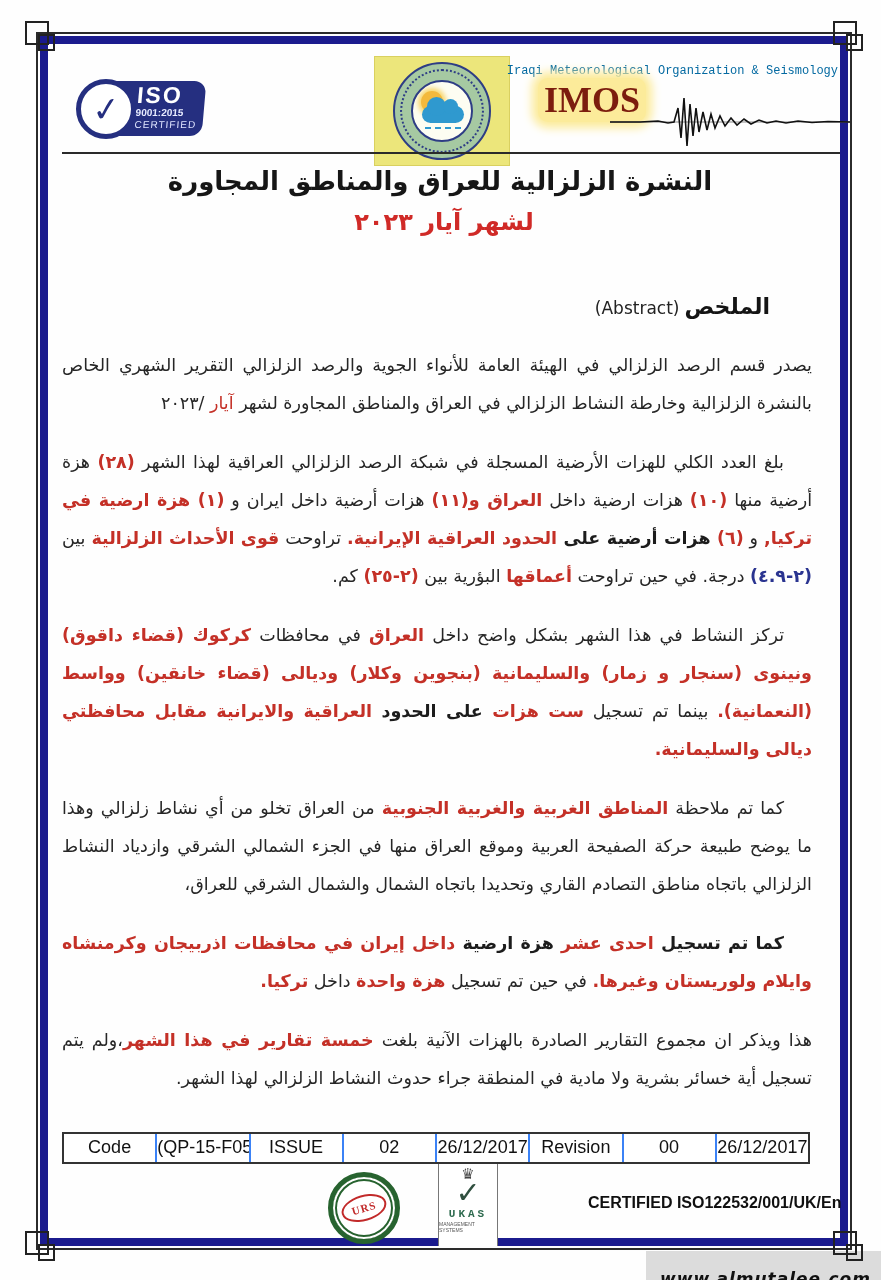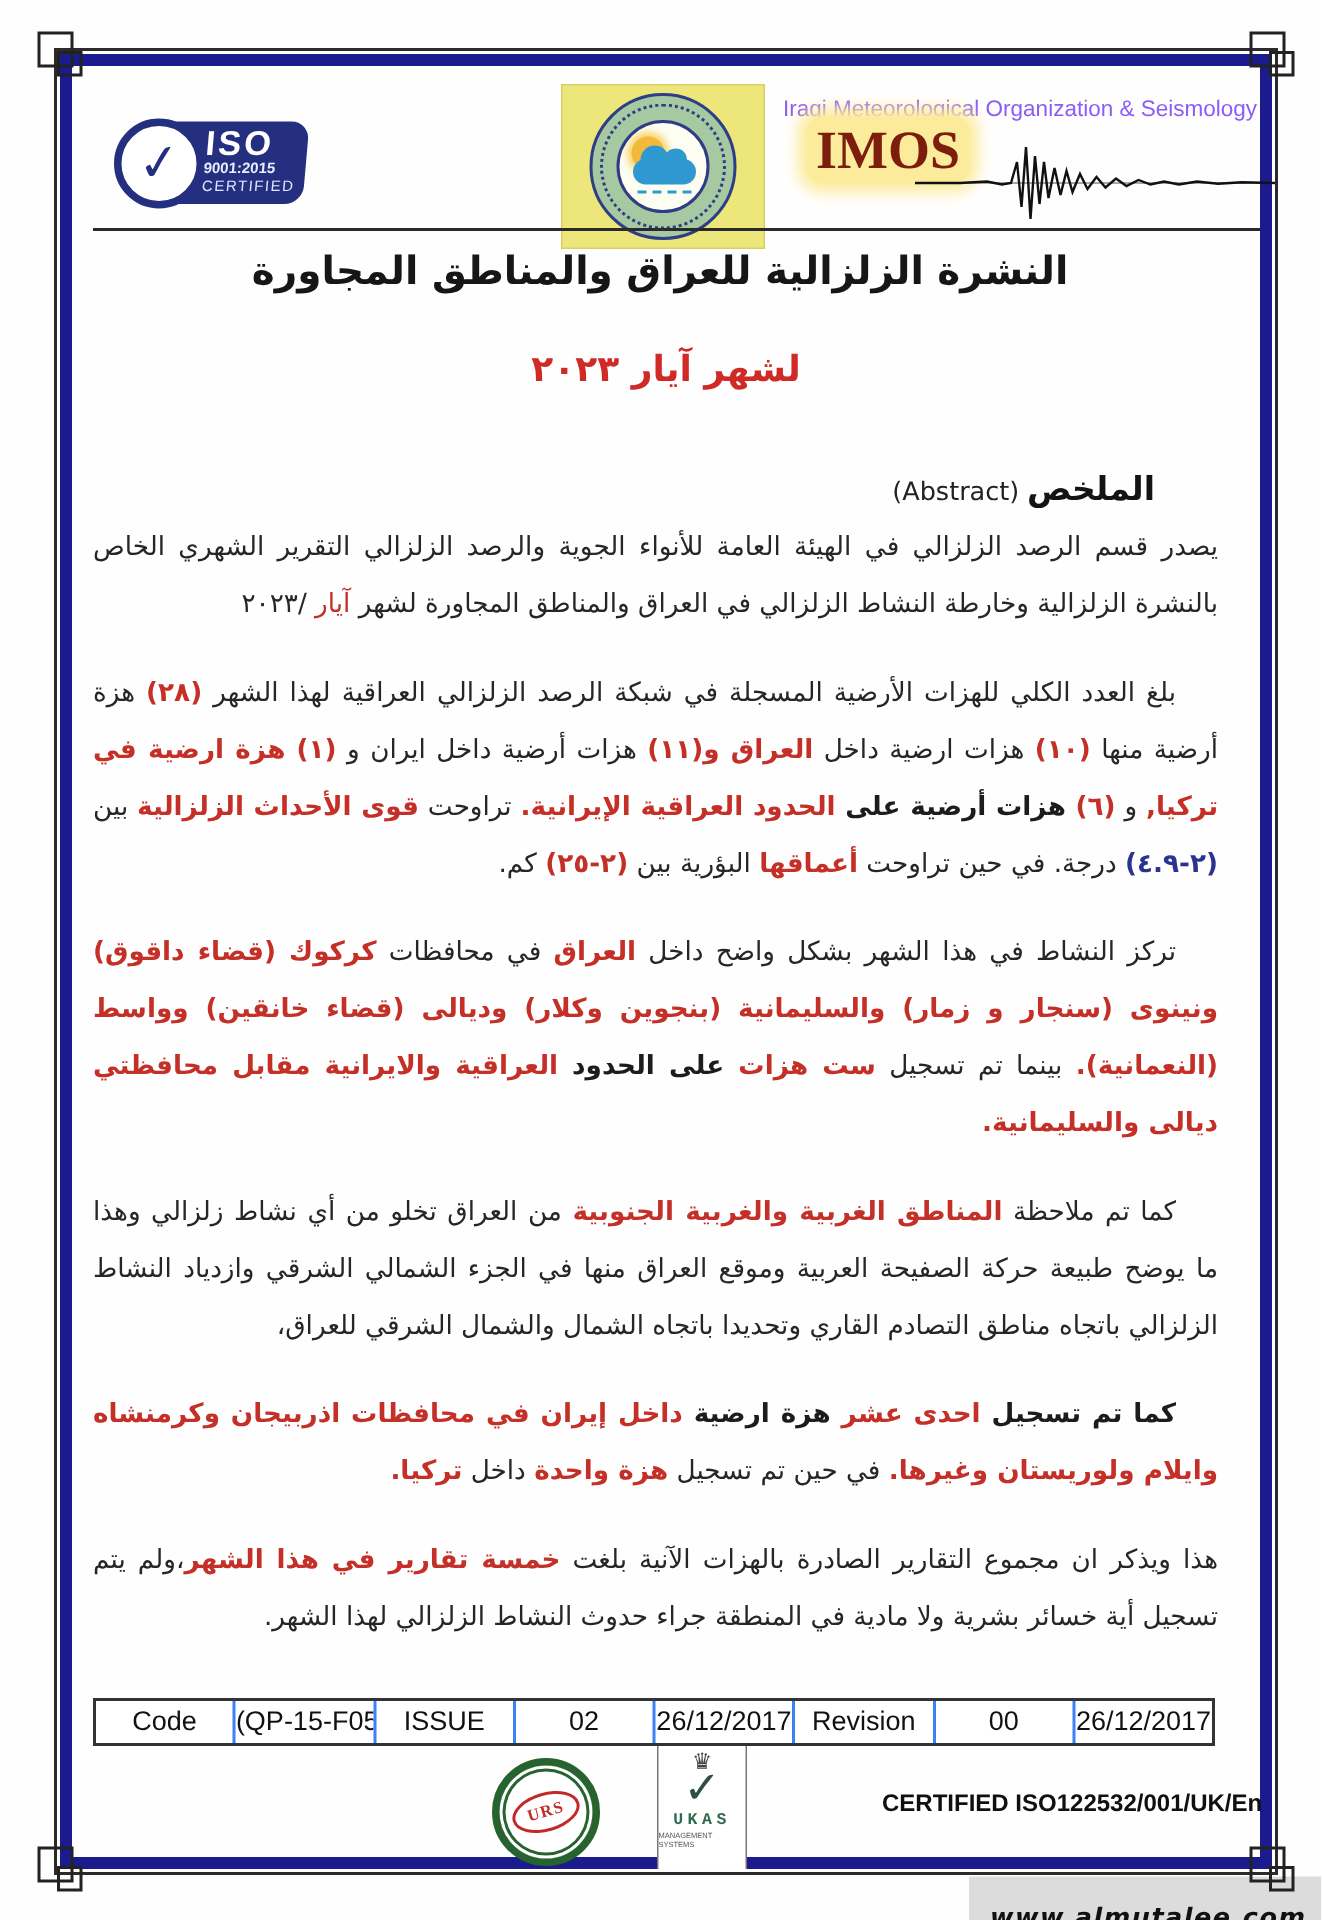--- a/index.html
+++ b/index.html
@@ -30,34 +30,34 @@
   .ring-inner{width:58px;height:58px;border-radius:50%;background:#fdfdf2;border:2px solid #2e3d85;
               position:relative;overflow:hidden;z-index:2;}
   .sun{position:absolute;left:8px;top:9px;width:22px;height:22px;border-radius:50%;background:#f3b93c;
        box-shadow:0 0 5px 3px #f7d56a;}
   .cloud{position:absolute;left:9px;top:24px;width:42px;height:17px;background:#2f99cf;border-radius:9px;}
   .cloud::before{content:"";position:absolute;left:5px;top:-9px;width:19px;height:19px;border-radius:50%;background:#2f99cf;}
   .cloud::after{content:"";position:absolute;left:21px;top:-7px;width:15px;height:15px;border-radius:50%;background:#2f99cf;}
   .waves{position:absolute;left:12px;top:45px;width:36px;height:6px;
          border-top:2px dashed #2f99cf;}
   .imos-block{position:absolute;left:538px;top:64px;width:300px;height:90px;}
-  .imos-orgname{position:absolute;right:0;top:0;font-family:Liberation Sans, sans-serif;font-size:15px;
-                color:#8b5cf6;white-space:nowrap;}
+  .imos-orgname{position:absolute;right:0;top:0;font-family:Liberation Mono, monospace;font-size:12px;
+                color:#0369a1;white-space:nowrap;}
   .imos-acronym{position:absolute;left:0;top:14px;font-family:"Liberation Serif",serif;font-weight:bold;
                 font-size:36px;color:#7c1d0e;background:#fceb9a;padding:0 6px;border-radius:10px;
                 box-shadow:0 0 10px 6px #fceb9a;line-height:44px;}
   .seismo{position:absolute;left:72px;top:28px;}
   .header-rule{position:absolute;left:62px;top:152px;width:778px;height:0;border-top:2.5px solid #2a2a2a;}
   
   .doc-title{position:absolute;left:40px;top:166px;width:760px;text-align:center;direction:rtl;
              font-size:26px;font-weight:bold;color:#161616;padding-left:20px;}
-  .doc-subtitle{position:absolute;left:40px;top:232px;width:808px;text-align:center;direction:rtl;
+  .doc-subtitle{position:absolute;left:40px;top:208px;width:808px;text-align:center;direction:rtl;
                 font-size:24px;font-weight:bold;color:#d02a27;}
   .abstract-h{position:absolute;left:62px;top:294px;width:750px;direction:rtl;text-align:right;
-              padding-right:42px;box-sizing:border-box;color:#141414;margin-top:20px;}
+              padding-right:42px;box-sizing:border-box;color:#141414;}
   .abstract-h .ar{font-size:22px;font-weight:bold;}
   .abstract-h .en{font-size:17px;font-weight:normal;color:#222;}
   
   .paras{position:absolute;left:62px;top:346px;width:750px;direction:rtl;}
   .para{margin:0 0 21px 0;line-height:38px;font-size:17.5px;text-align:justify;}
   .para.ind{text-indent:28px;}
   .seg-b{color:#262626;}
   .seg-bb{color:#1c1c1c;font-weight:bold;}
   .seg-r{color:#c43027;}
   .seg-rb{color:#c43027;font-weight:bold;}

